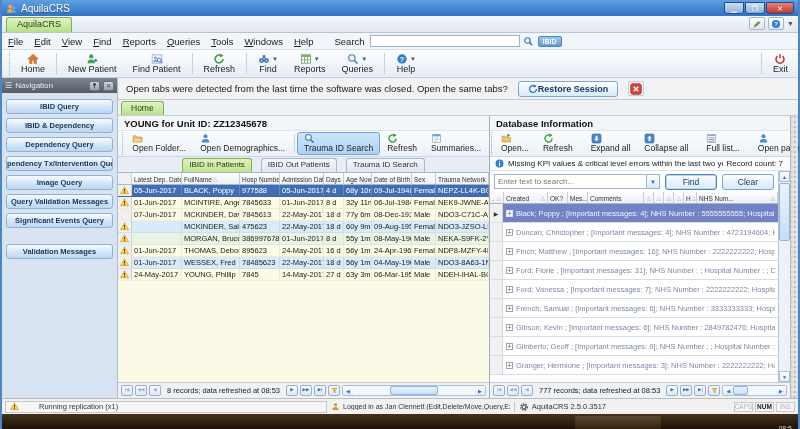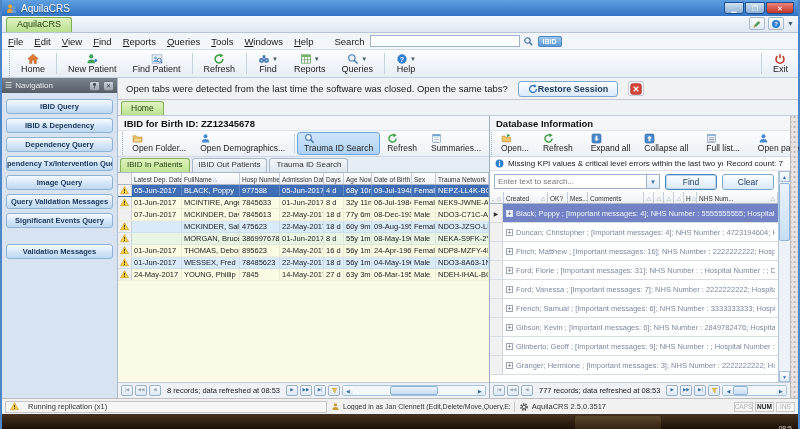--- a/index.html
+++ b/index.html
@@ -68,21 +68,21 @@
   .panel-title { height:14px; flex:0 0 14px; background:#f3f5f8; font-size:9.5px; font-weight:bold; color:#111; display:flex; align-items:center; padding:0 6px; white-space:nowrap; overflow:hidden; }
   .panel-toolbar { height:27px; flex:0 0 27px; background:linear-gradient(#fbfcfe,#ecf1f7); border-top:1px solid #dde4ec; border-bottom:1px solid #cdd6e2; display:flex; align-items:stretch; padding:1px 1px; }
   .pt-btn { display:flex; flex-direction:column; align-items:flex-start; justify-content:center; padding:1px 6px; border-radius:3px; border:1px solid transparent; }
   .pt-btn .lbl { font-size:8.5px; color:#222; line-height:1.1; white-space:nowrap; }
   .pt-btn.active { background:linear-gradient(#cfe4fa,#aed2f4); border:1px solid #6ea5da; }
   .pt-sep { width:1px; background:#c9d3e0; margin:2px 2px; }
   .pt-grip { width:5px; border-right:1px dotted #9fb2c6; margin-right:2px; }
 
   
   .ibid-panel { width:372px; flex:0 0 372px; border-right:1px solid #9fb0c2; display:flex; flex-direction:column; background:#fff; min-height:0; }
-  .gridtabs { height:16px; flex:0 0 16px; background:#e7edf4; border-bottom:1px solid #a8b6c6; display:flex; align-items:flex-end; padding:0 2px; gap:2px; }
+  .gridtabs { height:16px; flex:0 0 16px; background:#e7edf4; border-bottom:1px solid #a8b6c6; display:flex; align-items:flex-end; padding:0 2px; gap:9px;justify-content:center; }
   .gridtab { height:14px; padding:1px 6px; font-size:8px; border-radius:3px 3px 0 0; border:1px solid #a9b8c8; border-bottom:none; background:linear-gradient(#f4f7fa,#dde6ef); color:#333; white-space:nowrap; }
   .gridtab.active { background:linear-gradient(#dff2bd,#bfe492); border-color:#86b159; color:#1d3a0d; }
 
   .grid { flex:1; display:flex; flex-direction:column; min-height:0; background:#fff; }
   .grid-header { height:12px; flex:0 0 12px; display:flex; background:linear-gradient(#fcfdfe,#edf0f4); border-bottom:1px solid #aab6c4; }
   .gh-cell { font-size:6.5px; color:#333; padding:1px 2px 0; border-right:1px solid #c6cdd8; white-space:nowrap; overflow:hidden; display:flex; align-items:center; gap:1px; }
   .sort-glyph { font-size:5.5px; color:#93a3b8; }
   .grid-row { height:12px; flex:0 0 12px; display:flex; border-bottom:1px solid rgba(0,0,0,.05); }
   .g-cell { font-size:7.5px; color:#1a1a1a; padding:0 2px; border-right:1px solid rgba(0,0,0,.06); white-space:nowrap; overflow:hidden; line-height:12px; }
   .gutter { display:flex; align-items:center; justify-content:center; background:#f0f0f0; border-right:1px solid #cfcfcf; }
@@ -127,21 +127,21 @@
   .vscroll { width:12px; flex:0 0 12px; border-left:1px solid #b4c6da; background:#edf2f8; display:flex; flex-direction:column; }
   .vs-arrow { height:11px; background:linear-gradient(#fdfeff,#dcebfa); border:1px solid #a9c0da; color:#3d6da8; font-size:5px; display:flex; align-items:center; justify-content:center; }
   .vs-track { flex:1; position:relative; }
   .vs-thumb { position:absolute; left:0; width:100%; background:linear-gradient(#eaf3fc,#c8def5); border:1px solid #8fb4dc; border-radius:2px; }
 
   
   .edge-strip { width:8px; flex:0 0 8px; background:#e6e3e2; border-left:1px solid #bcb6b4; background-image:radial-gradient(circle, #9a928e 0.7px, transparent 0.8px); background-size:4px 5px; background-position:center; }
 
   
   .statusbar { height:16px; flex:0 0 16px; background:#f1f1f1; border-top:1px solid #bdbdbd; display:flex; align-items:center; padding:0 3px; gap:4px; }
-  .st-left { width:322px; flex:0 0 322px; height:12px; border:1px solid #c6c6c6; background:#f6f6f6; display:flex; align-items:center; gap:9px; padding:0 4px; }
+  .st-left { width:322px; flex:0 0 322px; height:12px; border:1px solid #c6c6c6; background:#f6f6f6; display:flex; align-items:center; gap:20px; padding:0 4px; }
   .st-text { font-size:7.5px; color:#333; white-space:nowrap; overflow:hidden; }
   .st-login { flex:1; display:flex; align-items:center; gap:3px; min-width:0; }
   .st-sep { width:1px; height:10px; background:#c6c6c6; }
   .st-version { display:flex; align-items:center; gap:3px; white-space:nowrap; }
   .kbd-ind { width:19px; height:10px; border:1px solid #c9c9c9; font-size:6.5px; display:flex; align-items:center; justify-content:center; color:#b4b4b4; background:#f6f6f6; }
   .kbd-ind.on { color:#222; font-weight:bold; }
 
   
   .taskbar { height:15px; flex:0 0 15px; background:linear-gradient(#44321e,#1d1207); position:relative; overflow:hidden; }
   .tk-item { position:absolute; left:573px; top:2px; width:86px; height:13px; background:linear-gradient(#5d4830,#32230f); border-radius:2px 2px 0 0; }
@@ -394,21 +394,21 @@
         </div>
       </div>
 
       <div class="hometabrow">
         <div class="hometab">Home</div>
       </div>
 
       <div class="panels">
 
         <div class="ibid-panel">
-          <div class="panel-title">IBID for Birth ID: ZZ12345678</div>
+          <div class="panel-title">YOUNG for Unit ID: ZZ12345678</div>
           <div class="panel-toolbar" id="ibid-toolbar">
               <div class="pt-grip"></div>
               <div class="pt-btn">
                 <span>
                   <svg width="11" height="11" viewBox="0 0 16 16">
                     <path d="M1.5 4 H6 L7.5 5.8 H14.5 V13 H1.5 Z" fill="#f0c36a" stroke="#b8862a" stroke-width=".7"></path>
                     <path d="M3 7.5 H14.5 L13 13 H1.8 Z" fill="#f7d88e" stroke="#b8862a" stroke-width=".7"></path>
                   </svg>
                 </span>
                 <span class="lbl">Open Folder...</span>

